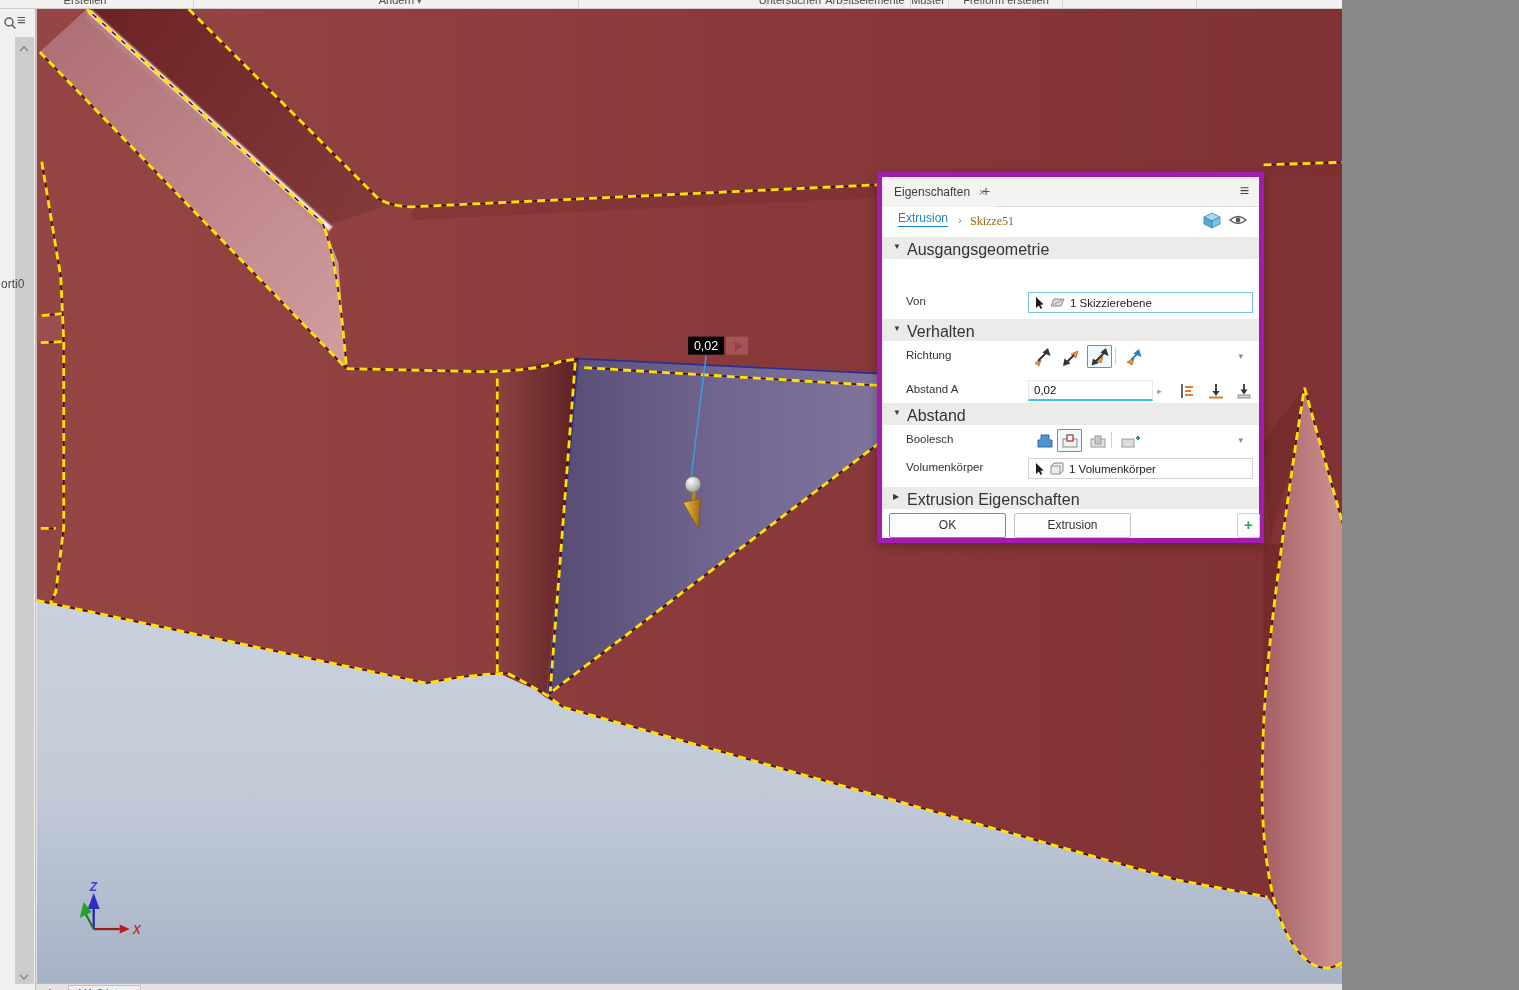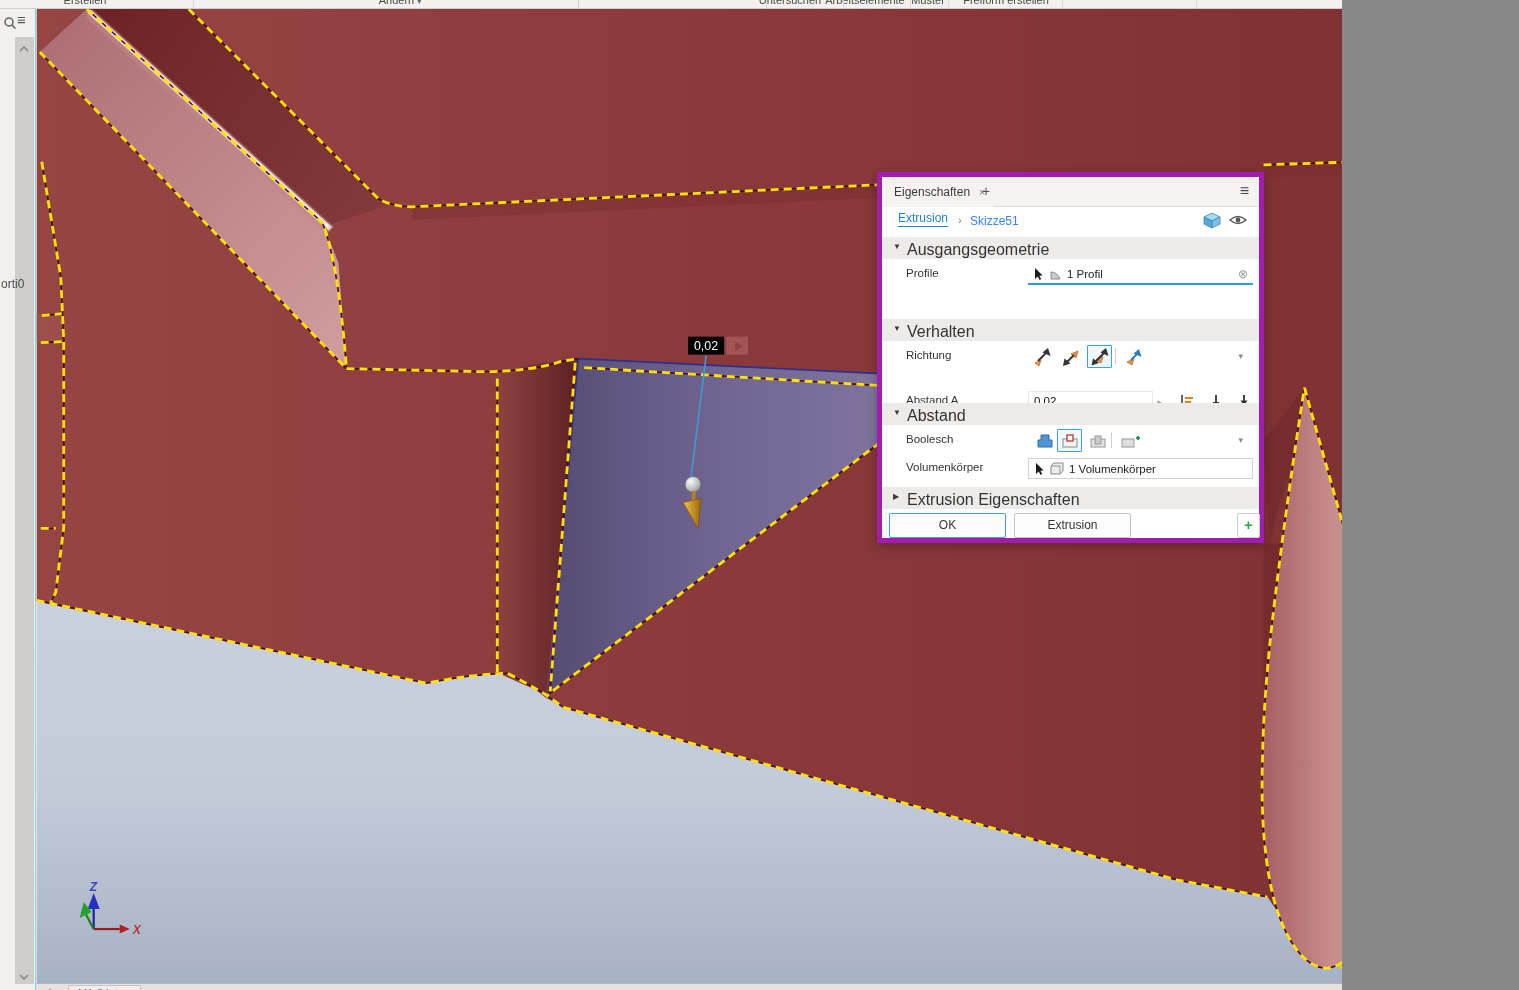--- a/index.html
+++ b/index.html
@@ -35,21 +35,21 @@
        border:5px solid #a21caf;box-shadow:0 3px 10px rgba(0,0,0,.28);z-index:40;box-sizing:border-box;}
   #dlg *{box-sizing:border-box;}
   .dtabs{position:absolute;left:0;top:0;width:100%;height:30px;background:#f4f3f1;border-bottom:1px solid #dddcda;}
   .dtab{position:absolute;left:0;top:0;height:30px;padding:8px 8px 0 12px;font-size:12px;color:#3c3c3c;background:#f4f3f1;}
   .dtab .x{margin-left:9px;color:#777;font-size:11px;}
   .dtab-plus{position:absolute;left:100px;top:6px;font-size:14px;color:#555;}
   .dmenu{position:absolute;right:10px;top:5px;font-size:16px;font-weight:bold;color:#444;}
   .dcrumb{position:absolute;left:0;top:30px;width:100%;height:28px;background:#fff;}
   .crumb-link{position:absolute;left:16px;top:4px;font-size:12px;color:#1e85c2;border-bottom:1px solid #1e85c2;padding-bottom:1px;}
   .crumb-sep{position:absolute;left:76px;top:7px;font-size:11px;color:#888;}
-  .crumb-cur{position:absolute;left:88px;top:7px;font-size:12px;color:#3b82f6;}
+  .crumb-cur{position:absolute;left:88px;top:7px;font-size:12px;color:#a16207;font-family:Liberation Serif, serif;}
   .crumb-ico1{position:absolute;right:38px;top:5px;}
   .crumb-ico2{position:absolute;right:12px;top:7px;}
   .dsec{position:absolute;left:0;width:100%;height:22px;background:#edebe9;}
   .dsec .tri{position:absolute;left:11px;top:5px;font-size:8px;color:#3a3a3a;}
   .dsec .st{position:absolute;left:25px;top:4px;font-size:16px;color:#333;}
   .drow{position:absolute;left:0;width:100%;height:28px;}
   .rlabel{position:absolute;left:24px;top:6px;font-size:11.5px;color:#333;}
   .fld{position:absolute;left:146px;top:3px;width:225px;height:21px;background:#fff;display:flex;
        align-items:center;gap:5px;padding:0 5px;font-size:11.5px;color:#222;border:1px solid #e2e2e2;}
   .fld-profile{border:none;border-bottom:2px solid #2f9bd8;}
@@ -270,34 +270,34 @@
         <path d="M1,6 Q9,-1 17,6 Q9,13 1,6 Z" fill="none" stroke="#555" stroke-width="1.3"></path>
         <circle cx="9" cy="6" r="2.4" fill="#555"></circle>
       </svg>
     </div>
 
     <div class="dsec" style="top:60px">
       <span class="tri">▼</span>
       <span class="st">Ausgangsgeometrie</span>
     </div>
 
-    <div class="drow" style="top:84px">
-      <span class="rlabel">Profile</span>
-      <div class="fld fld-profile">
+
+    <div class="drow" style="top:112px">
+      <span class="rlabel">Von</span>
+      <div class="fld fld-von">
         <svg width="11" height="14">
             <path d="M2,1 L2,12 L4.8,9.6 L6.6,13 L8.2,12.1 L6.4,8.8 L9.6,8.4 Z" fill="#1a1a1a"></path>
           </svg>
-        <svg width="13" height="12">
-            <path d="M2,11 L2,4 Q8,4 11,11 Z" fill="#cccccc" stroke="#8a8a8a" stroke-width="1"></path>
-          </svg>
-        <span>1 Profil</span>
-        <span class="clear">⊗</span>
-      </div>
-    </div>
-
+        <svg width="15" height="11">
+            <polygon points="4,2 14,2 11,9 1,9" fill="#dcdcdc" stroke="#8a8a8a" stroke-width="1"></polygon>
+            <line x1="3" y1="8" x2="12" y2="3" stroke="#8a8a8a" stroke-width="0.8"></line>
+          </svg>
+        <span>1 Skizzierebene</span>
+      </div>
+    </div>
 
     <div class="dsec" style="top:142px">
       <span class="tri">▼</span>
       <span class="st">Verhalten</span>
     </div>
 
     <div class="drow" style="top:166px">
       <span class="rlabel">Richtung</span>
       <div class="ibtn" style="left:147px">
         <svg width="20" height="20">
@@ -325,21 +325,21 @@
       <div class="ibtn" style="left:238px">
         <svg width="20" height="20">
             <polygon points="4,15 11,11.5 9,18" fill="#e8944a" stroke="#b06018" stroke-width="0.7"></polygon>
             <line x1="8" y1="13" x2="16" y2="5" stroke="#2d7fb8" stroke-width="2"></line>
             <polygon points="16,2 18.5,10 10.5,6.5" fill="#2d7fb8"></polygon>
           </svg>
       </div>
       <span class="rcaret">▾</span>
     </div>
 
-    <div class="drow" style="top:211px">
+    <div class="drow" style="top:200px">
       <span class="rlabel">Abstand A</span>
       <div class="num-input">
         <span>0,02</span>
       </div>
       <span class="flyout">▸</span>
       <div class="ibtn" style="left:292px">
         <svg width="18" height="16">
             <line x1="4" y1="1" x2="4" y2="15" stroke="#333" stroke-width="1.5"></line>
             <line x1="7" y1="4" x2="15" y2="4" stroke="#d9822b" stroke-width="2"></line>
             <line x1="7" y1="8" x2="13" y2="8" stroke="#d9822b" stroke-width="2"></line>

